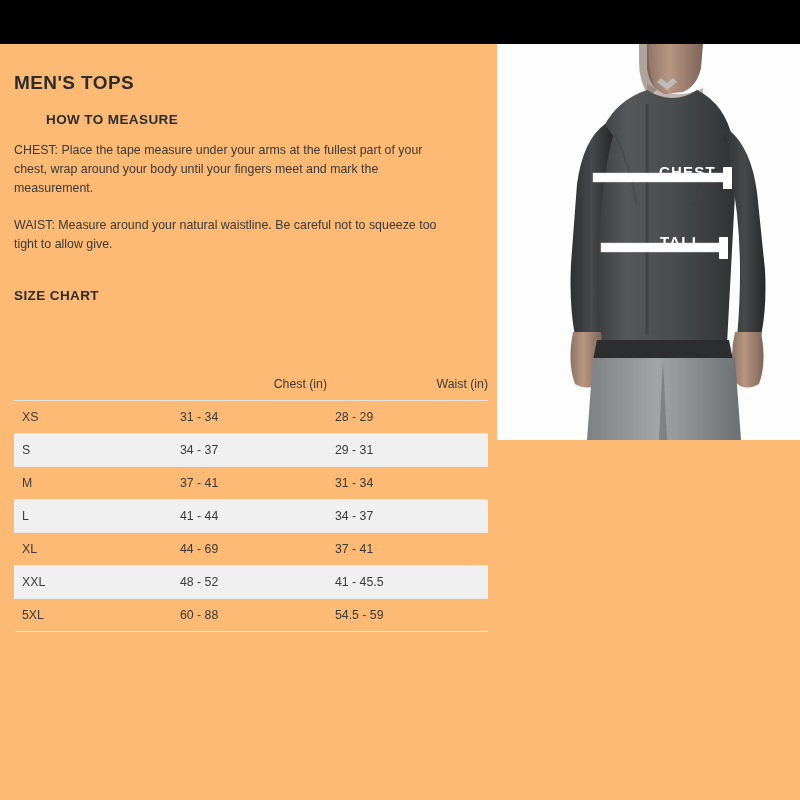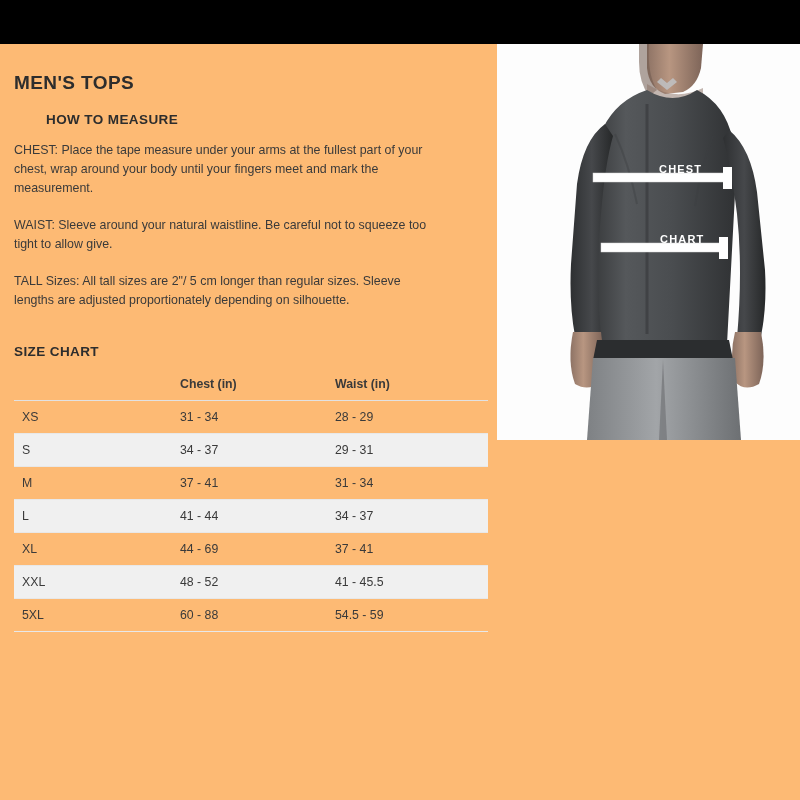--- a/index.html
+++ b/index.html
@@ -63,22 +63,22 @@
     top: 324px;
     width: 474px;
   }
   table.size-chart {
     border-collapse: collapse;
     width: 474px;
     font-size: 12.3px;
     color: #3a3a3a;
   }
   table.size-chart th {
-    text-align: left;
-    font-weight: bold;
+    text-align: right;
+    font-weight: normal;
     color: #3a3a3a;
     padding: 9px 0 9px 8px;
     border-bottom: 1px solid #e2e2e2;
     font-size: 12.3px;
   }
   table.size-chart td {
     padding: 9px 0 9px 8px;
     border-bottom: 1px solid #e8e8e8;
     font-size: 12.3px;
   }
@@ -106,40 +106,39 @@
   }
   .model {
     position: absolute;
     left: 0;
     top: 0;
     width: 303px;
     height: 396px;
   }
   .measure-label {
     position: absolute;
-    font-size: 11px;
+    font-size: 15px;
     font-weight: bold;
     color: #ffffff;
     letter-spacing: 1.2px;
     text-align: right;
   }
   .label-chest { left: 162px; top: 119px; }
   .label-waist { left: 163px; top: 189px; }
 </style>
 </head>
 <body>
 
 <div class="page">
 
   <div class="content">
     <h1 class="title">MEN'S TOPS</h1>
     <h2 class="subtitle">HOW TO MEASURE</h2>
     <p class="para">CHEST: Place the tape measure under your arms at the fullest part of your chest, wrap around your body until your fingers meet and mark the measurement.</p>
-    <p class="para">WAIST: Sleeve around your natural waistline. Be careful not to squeeze too tight to allow give.</p>
-    <p class="para">TALL Sizes: All tall sizes are 2"/ 5 cm longer than regular sizes. Sleeve lengths are adjusted proportionately depending on silhouette.</p>
+    <p class="para">WAIST: Measure around your natural waistline. Be careful not to squeeze too tight to allow give.</p>
     <h2 class="section-heading">SIZE CHART</h2>
   </div>
 
   <div class="chart-wrap">
     <table class="size-chart">
       <colgroup>
           <col class="c0">
           <col class="c1">
           <col class="c2">
         </colgroup>
@@ -246,16 +245,16 @@
       <rect x="96" y="129" width="138" height="9" fill="#ffffff"></rect>
       <rect x="96" y="129" width="138" height="9" fill="none" stroke="#d8d8d8" stroke-width="0.5"></rect>
       <rect x="226" y="123" width="9" height="22" fill="#ffffff"></rect>
 
       <rect x="104" y="199" width="126" height="9" fill="#ffffff"></rect>
       <rect x="104" y="199" width="126" height="9" fill="none" stroke="#d8d8d8" stroke-width="0.5"></rect>
       <rect x="222" y="193" width="9" height="22" fill="#ffffff"></rect>
     </svg>
 
     <span class="measure-label label-chest">CHEST</span>
-    <span class="measure-label label-waist">CHART</span>
+    <span class="measure-label label-waist">TALL</span>
   </div>
 
 </div>
 
 </body></html>

